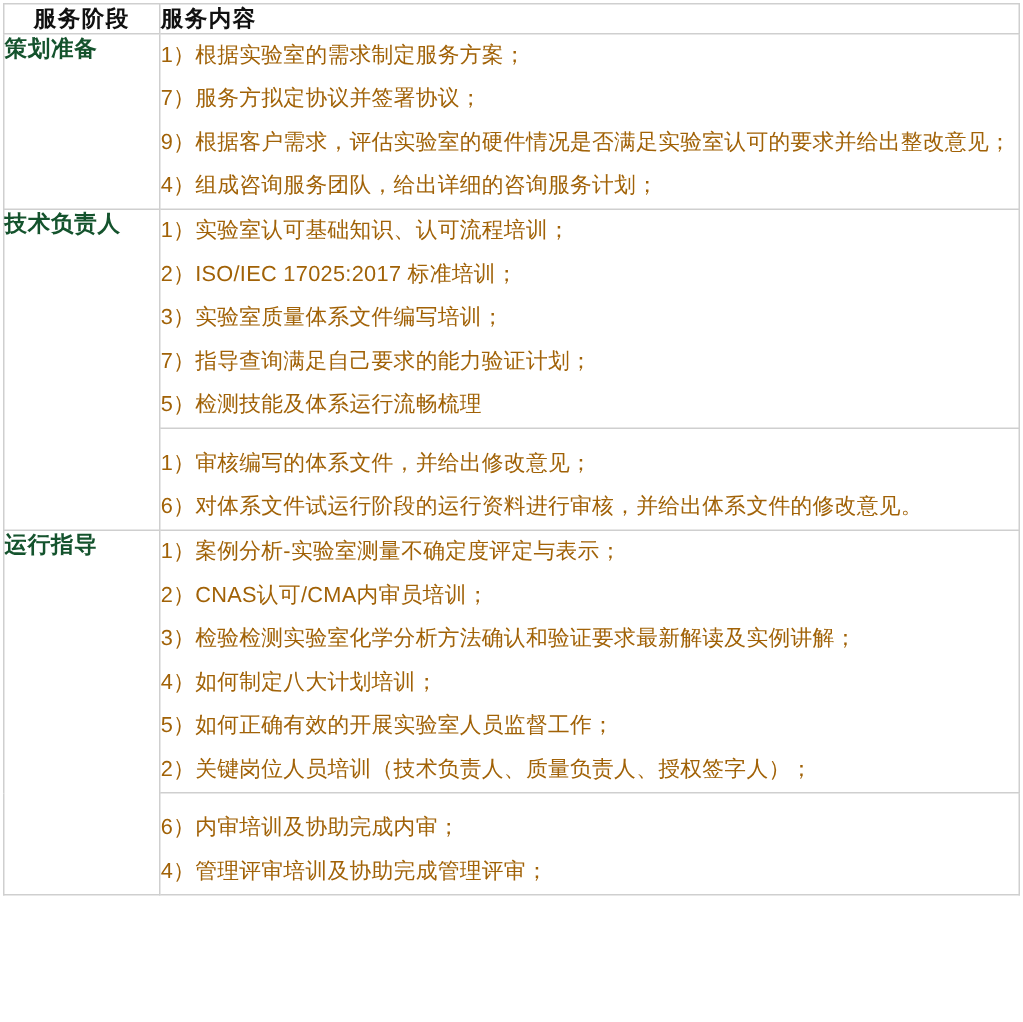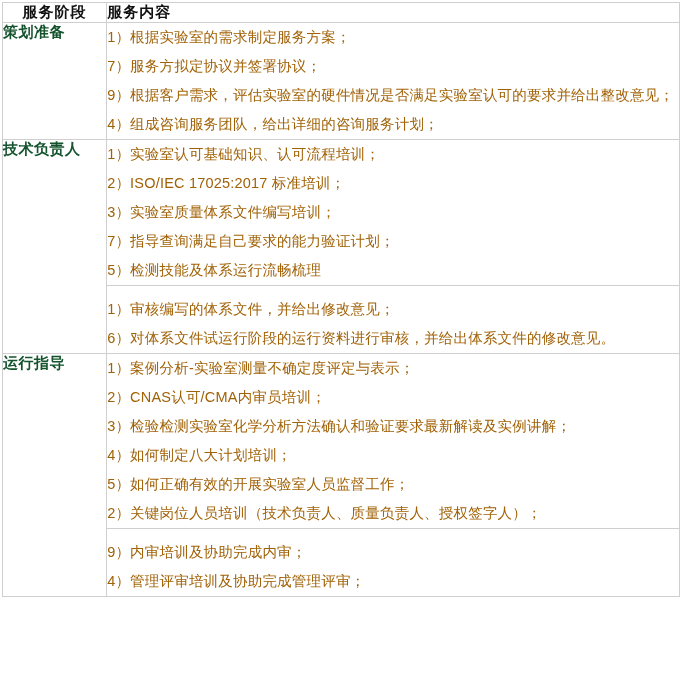--- a/index.html
+++ b/index.html
@@ -119,20 +119,20 @@
           <div class="item">2）CNAS认可/CMA内审员培训；</div>
           <div class="item">3）检验检测实验室化学分析方法确认和验证要求最新解读及实例讲解；</div>
           <div class="item">4）如何制定八大计划培训；</div>
           <div class="item">5）如何正确有效的开展实验室人员监督工作；</div>
           <div class="item">2）关键岗位人员培训（技术负责人、质量负责人、授权签字人）；</div>
         </td>
       </tr>
 
       <tr class="sub-row">
         <td class="content-cell">
-          <div class="item">9）内审培训及协助完成内审；</div>
+          <div class="item">6）内审培训及协助完成内审；</div>
           <div class="item">4）管理评审培训及协助完成管理评审；</div>
         </td>
       </tr>
 
     </tbody>
   </table>
 </div>
 
 </body></html>

